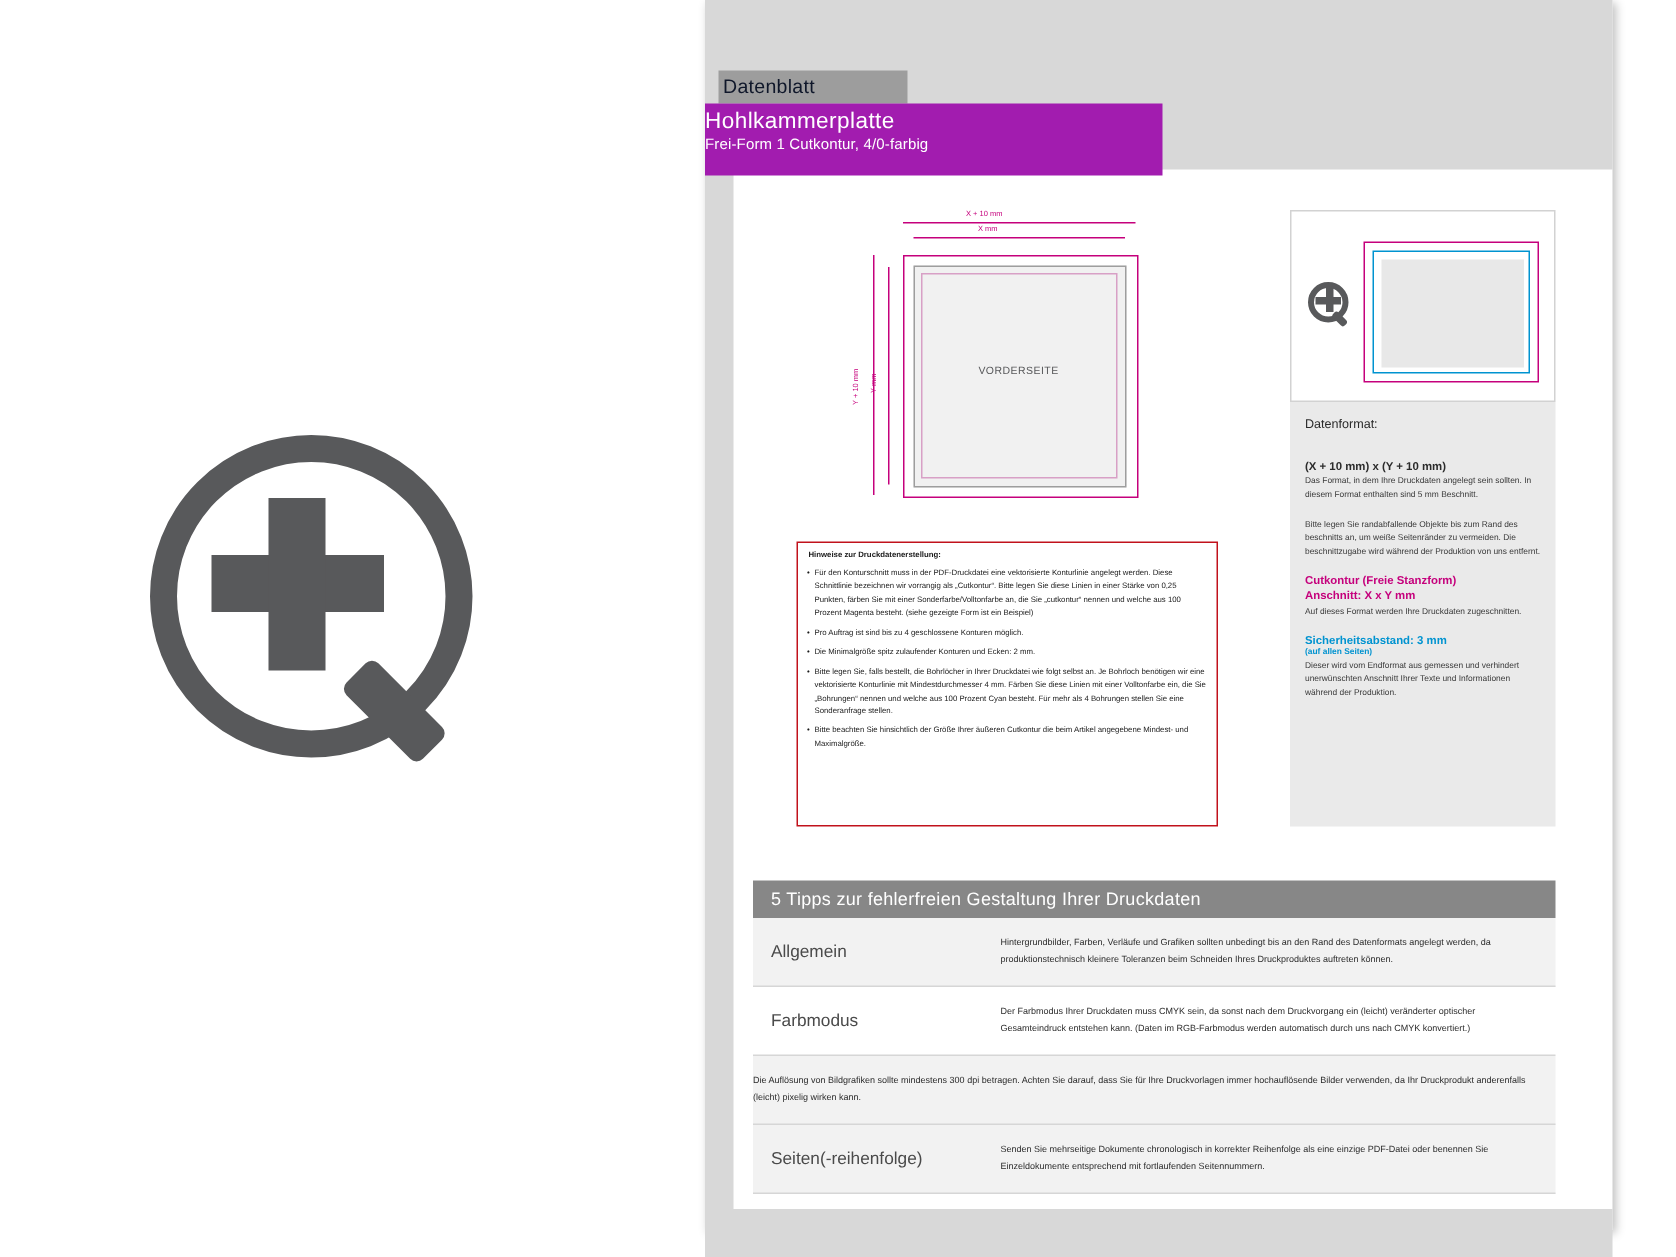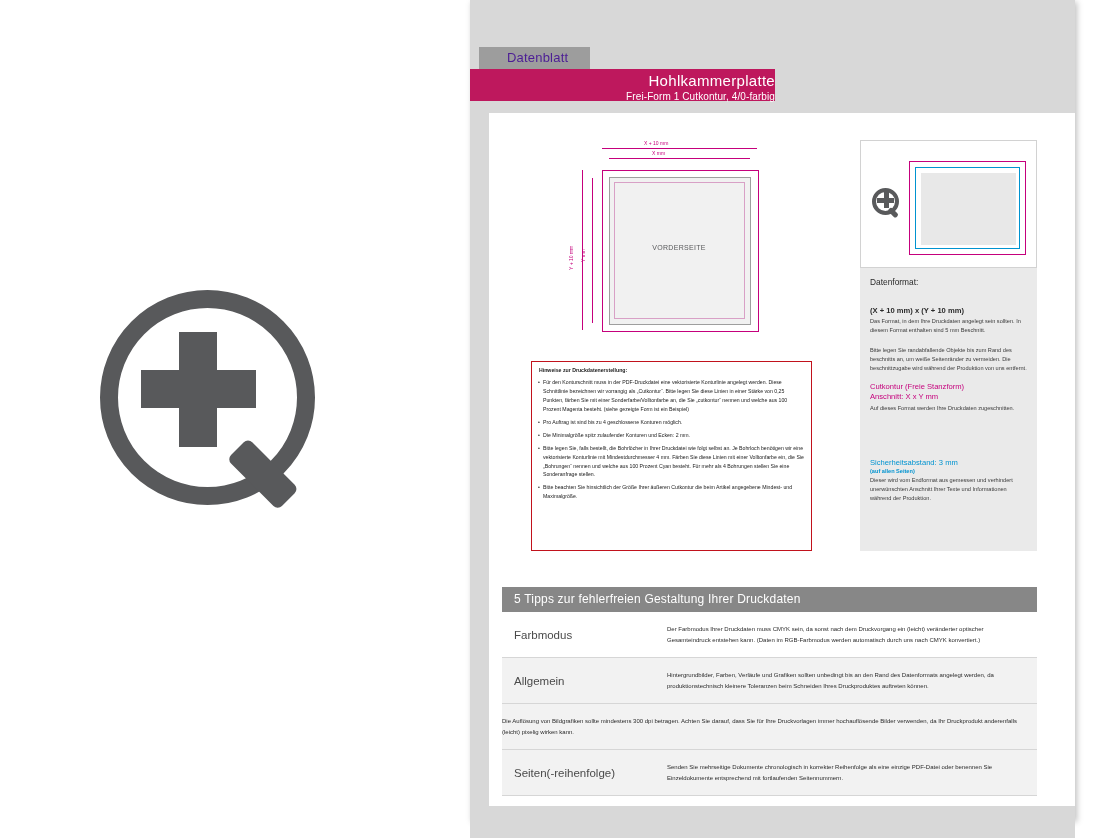--- a/index.html
+++ b/index.html
@@ -81,36 +81,36 @@
     position: absolute;
     left: 0; top: 806px;
     width: 605px; height: 32px;
     background: #d8d8d8;
   }
 
   
   #tab-datenblatt {
     position: absolute;
     left: 479px; top: 47px;
-    width: 111px; height: 22px;
+    width: 126px; height: 22px;
     background: #9d9d9d;
-    color: #4c1d95;
+    color: #0f172a;
     font-size: 13px;
     line-height: 22px;
-    padding-left: 28px;
+    padding-left: 3px;
     box-sizing: border-box;
     letter-spacing: .2px;
   }
   #title-bar {
     position: absolute;
     left: 470px; top: 69px;
-    width: 305px; height: 32px;
-    background: #be185d;
+    width: 305px; height: 48px;
+    background: #a21caf;
     color: #ffffff;
-    text-align: right;
+    text-align: left;
   }
   #title-main {
     font-size: 15px;
     line-height: 20px;
     padding-top: 2px;
     letter-spacing: .3px;
   }
   #title-sub {
     font-size: 10px;
     line-height: 12px;
@@ -182,22 +182,22 @@
     position: absolute;
     left: 860px; top: 268px;
     width: 177px; height: 283px;
     background: #eaeaea;
     padding: 9px 10px;
     box-sizing: border-box;
   }
   .info-h-dark { font-size: 8.4px; font-weight: normal; color: #2b2b2b; }
   .info-line-bold { font-size: 7.6px; font-weight: bold; color: #2b2b2b; margin-top: 19px; }
   .info-p { font-size: 5.6px; line-height: 1.62; color: #3a3a3a; margin-top: 2px; }
-  .info-h-magenta { font-size: 7.6px; font-weight: normal; color: #c5007c; line-height: 1.3; }
-  .info-h-cyan { font-size: 7.6px; font-weight: normal; color: #0093d0; line-height: 1.3; margin-top: 36px; }
+  .info-h-magenta { font-size: 7.6px; font-weight: bold; color: #c5007c; line-height: 1.3; }
+  .info-h-cyan { font-size: 7.6px; font-weight: bold; color: #0093d0; line-height: 1.3; }
   .info-sub-cyan { font-size: 5.6px; font-weight: bold; color: #0093d0; }
   .spacer-sm { height: 9px; }
 
   
   #tips { position: absolute; left: 502px; top: 587px; width: 535px; }
   #tips-header {
     background: #878787;
     color: #ffffff;
     font-size: 12px;
     height: 25px;
@@ -307,28 +307,28 @@
   <div class="info-p">Auf dieses Format werden Ihre Druckdaten zugeschnitten.</div>
   <div class="spacer-sm"></div>
   <div class="info-h-cyan">Sicherheitsabstand: 3 mm</div>
   <div class="info-sub-cyan">(auf allen Seiten)</div>
   <div class="info-p">Dieser wird vom Endformat aus gemessen und verhindert unerwünschten Anschnitt Ihrer Texte und Informationen während der Produktion.</div>
 </div>
 
 <div id="tips">
   <div id="tips-header">5 Tipps zur fehlerfreien Gestaltung Ihrer Druckdaten</div>
 
+  <div class="tip-row alt">
+    <div class="tip-label">Allgemein</div>
+    <div class="tip-text">Hintergrundbilder, Farben, Verläufe und Grafiken sollten unbedingt bis an den Rand des Datenformats angelegt werden, da produktionstechnisch kleinere Toleranzen beim Schneiden Ihres Druckproduktes auftreten können.</div>
+  </div>
   <div class="tip-row plain">
     <div class="tip-label">Farbmodus</div>
     <div class="tip-text">Der Farbmodus Ihrer Druckdaten muss CMYK sein, da sonst nach dem Druckvorgang ein (leicht) veränderter optischer Gesamteindruck entstehen kann. (Daten im RGB-Farbmodus werden automatisch durch uns nach CMYK konvertiert.)</div>
   </div>
   <div class="tip-row alt">
-    <div class="tip-label">Allgemein</div>
-    <div class="tip-text">Hintergrundbilder, Farben, Verläufe und Grafiken sollten unbedingt bis an den Rand des Datenformats angelegt werden, da produktionstechnisch kleinere Toleranzen beim Schneiden Ihres Druckproduktes auftreten können.</div>
-  </div>
-  <div class="tip-row alt">
     <div class="tip-text">Die Auflösung von Bildgrafiken sollte mindestens 300 dpi betragen. Achten Sie darauf, dass Sie für Ihre Druckvorlagen immer hochauflösende Bilder verwenden, da Ihr Druckprodukt anderenfalls (leicht) pixelig wirken kann.</div>
   </div>
   <div class="tip-row alt">
     <div class="tip-label">Seiten(-reihenfolge)</div>
     <div class="tip-text">Senden Sie mehrseitige Dokumente chronologisch in korrekter Reihenfolge als eine einzige PDF-Datei oder benennen Sie Einzeldokumente entsprechend mit fortlaufenden Seitennummern.</div>
   </div>
 </div>
 
 </body></html>

